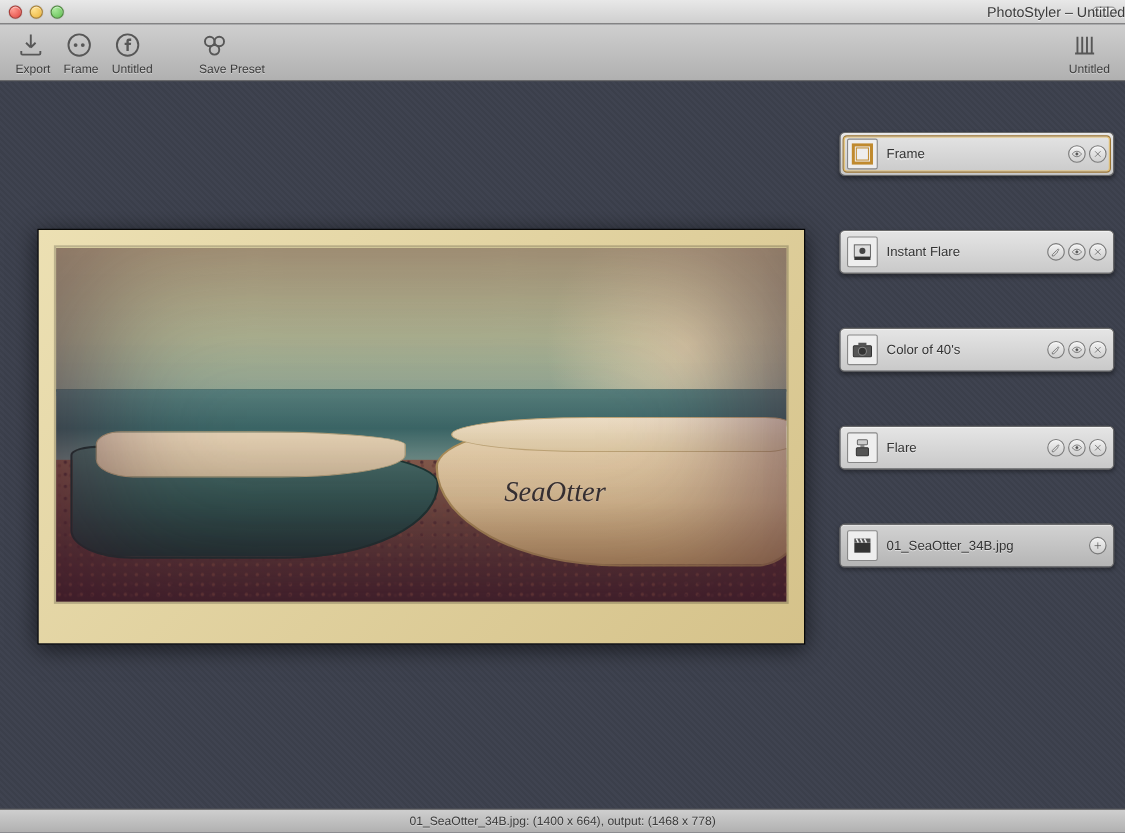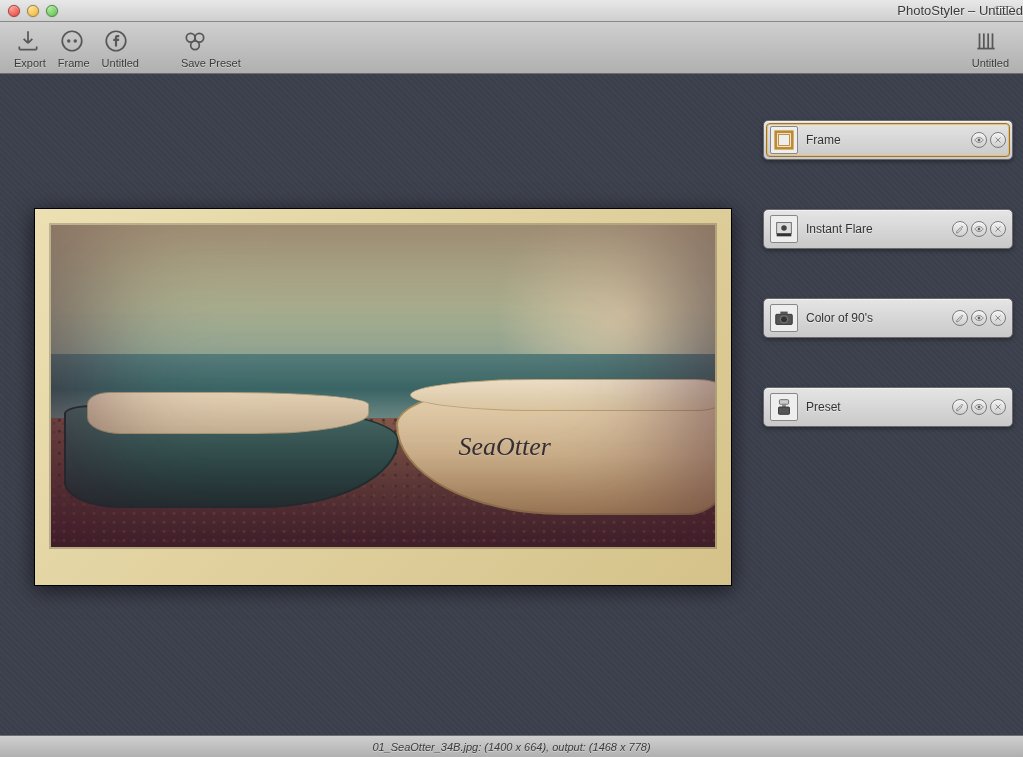--- a/index.html
+++ b/index.html
@@ -208,21 +208,21 @@
 .circ-btn svg { width:10px; height:10px; stroke:#555; fill:#555; stroke-width:1.5;}
 
 
 .statusbar {
   height: 22px;
   background: linear-gradient(#cfcfcf, #b0b0b0);
   border-top: 1px solid #6e6e6e;
   font-size: 11px;
   color: #3a3a3a;
   text-shadow: 0 1px 0 rgba(255,255,255,.4);
-  display:flex; align-items:center; justify-content:center;font-style:italic;
+  display:flex; align-items:center; justify-content:center;
 }
 </style>
 </head>
 <body>
 
 <div class="titlebar">
   <div class="traffic-lights">
     <div class="tl close"></div>
     <div class="tl min"></div>
     <div class="tl max"></div>
@@ -373,21 +373,21 @@
     </div>
 
     <div class="layer">
       <div class="layer-thumb">
         <svg viewBox="0 0 24 24">
             <rect x="3" y="8" width="18" height="11" rx="1" fill="#555" stroke="#333"></rect>
             <rect x="8" y="5" width="8" height="3" fill="#555"></rect>
             <circle cx="12" cy="13.5" r="4" fill="#333" stroke="#888"></circle>
           </svg>
       </div>
-      <span class="layer-label">Color of 90's</span>
+      <span class="layer-label">Color of 40's</span>
       <div class="layer-actions">
         <div class="circ-btn">
             <svg viewBox="0 0 24 24">
               <path d="M4 18l9-9 3 3-9 9H4v-3z" fill="none"></path>
               <path d="M14 8l2-2a1.5 1.5 0 012 2l-2 2" fill="none"></path>
             </svg>
           </div>
         <div class="circ-btn">
             <svg viewBox="0 0 24 24">
               <path d="M2 12s3.5-6 10-6 10 6 10 6-3.5 6-10 6S2 12 2 12z" fill="none"></path>
@@ -404,21 +404,21 @@
     </div>
 
     <div class="layer">
       <div class="layer-thumb">
         <svg viewBox="0 0 24 24">
             <rect x="7" y="4" width="10" height="5" rx="1" fill="#ccc" stroke="#666"></rect>
             <rect x="10" y="9" width="4" height="3" fill="#888"></rect>
             <rect x="6" y="12" width="12" height="8" rx="1" fill="#555" stroke="#333"></rect>
           </svg>
       </div>
-      <span class="layer-label">Preset</span>
+      <span class="layer-label">Flare</span>
       <div class="layer-actions">
         <div class="circ-btn">
             <svg viewBox="0 0 24 24">
               <path d="M4 18l9-9 3 3-9 9H4v-3z" fill="none"></path>
               <path d="M14 8l2-2a1.5 1.5 0 012 2l-2 2" fill="none"></path>
             </svg>
           </div>
         <div class="circ-btn">
             <svg viewBox="0 0 24 24">
               <path d="M2 12s3.5-6 10-6 10 6 10 6-3.5 6-10 6S2 12 2 12z" fill="none"></path>
@@ -427,19 +427,37 @@
           </div>
         <div class="circ-btn">
             <svg viewBox="0 0 24 24">
               <line x1="6" y1="6" x2="18" y2="18"></line>
               <line x1="18" y1="6" x2="6" y2="18"></line>
             </svg>
           </div>
       </div>
     </div>
 
+    <div class="layer source">
+      <div class="layer-thumb">
+        <svg viewBox="0 0 24 24">
+            <rect x="4" y="9" width="16" height="10" fill="#333"></rect>
+            <path d="M4 9 L20 9 L20 5 L4 5 Z" fill="#555"></path>
+            <path d="M6 5l2 4M10 5l2 4M14 5l2 4" stroke="#eee" stroke-width="1.5"></path>
+          </svg>
+      </div>
+      <span class="layer-label">01_SeaOtter_34B.jpg</span>
+      <div class="layer-actions">
+        <div class="circ-btn">
+            <svg viewBox="0 0 24 24">
+              <line x1="12" y1="5" x2="12" y2="19"></line>
+              <line x1="5" y1="12" x2="19" y2="12"></line>
+            </svg>
+          </div>
+      </div>
+    </div>
 
   </div>
 </div>
 
 <div class="statusbar">
   <span>01_SeaOtter_34B.jpg: (1400 x 664), output: (1468 x 778)</span>
 </div>
 
 </body></html>

